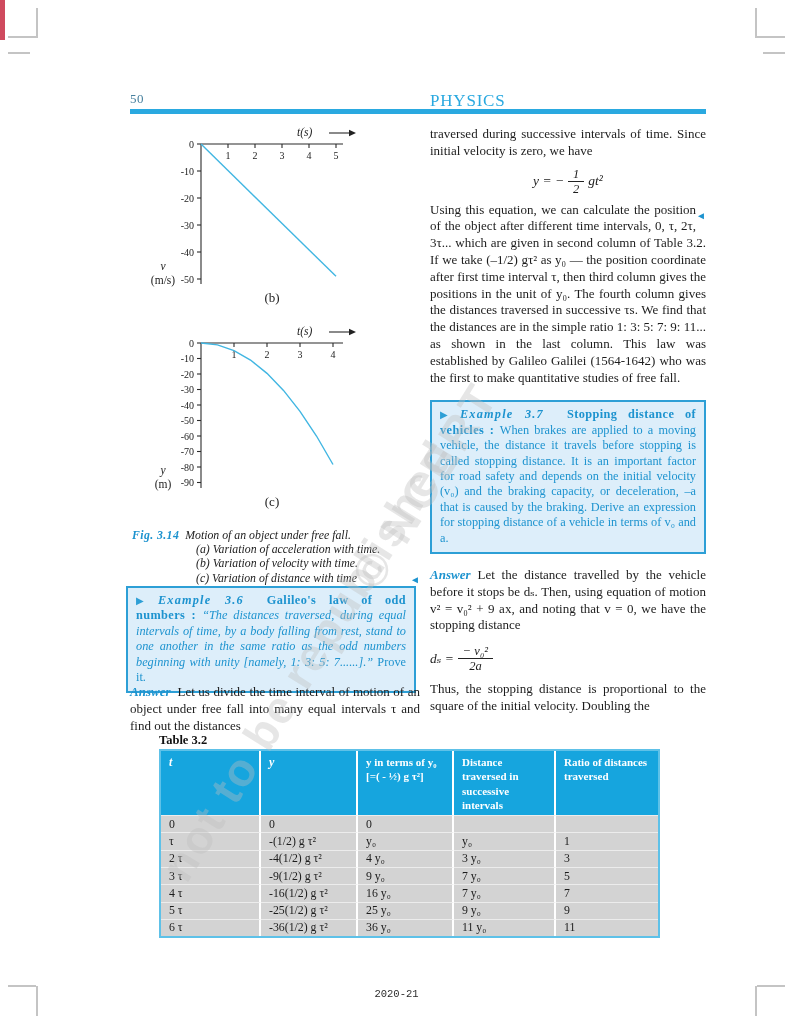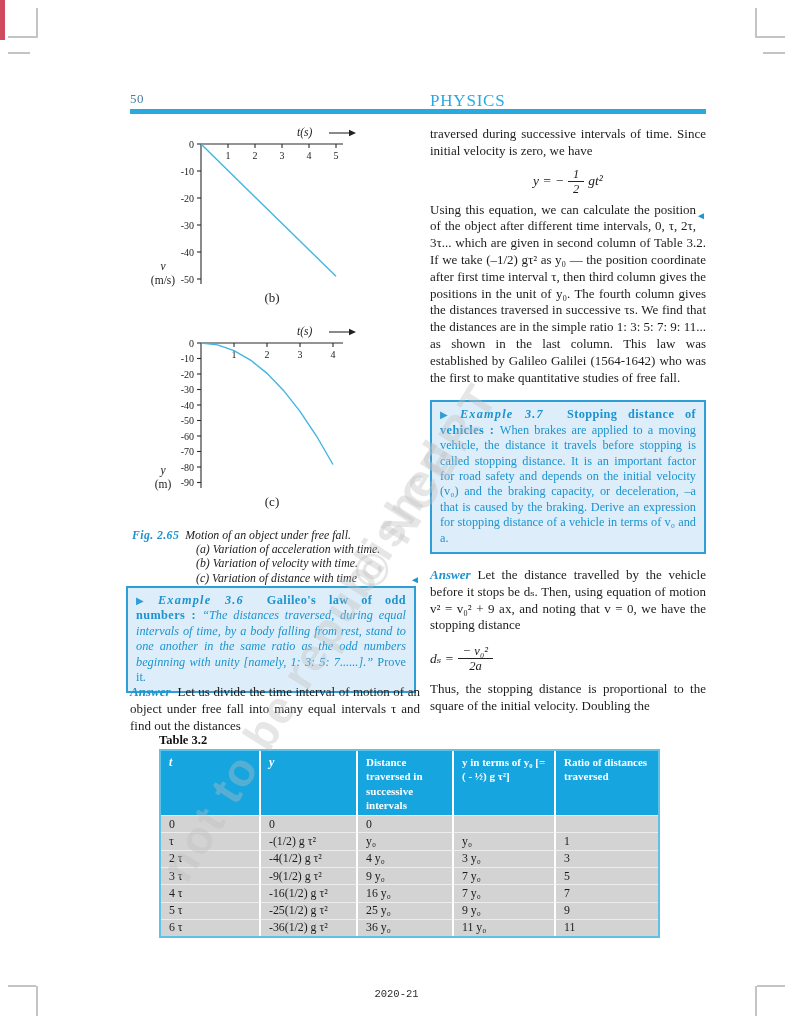--- a/index.html
+++ b/index.html
@@ -172,21 +172,21 @@
         <line x1="203" y1="14" x2="223" y2="14" class="ax"></line>
         <polygon points="223,10.8 230,14 223,17.2" fill="#222"></polygon>
         <text x="37" y="156" class="axlabel" text-anchor="middle">y</text>
         <text x="37" y="170" class="axlabel upright" text-anchor="middle">(m)</text>
         <text x="146" y="188" class="caption" text-anchor="middle">(c)</text>
       </svg>
   </div>
 
   <div class="figcap">
     <div>
-      <span class="figlabel">Fig. 2.65</span><span>Motion of an object under free fall.</span>
+      <span class="figlabel">Fig. 3.14</span><span>Motion of an object under free fall.</span>
     </div>
     <div class="li">(a) Variation of acceleration with time.</div>
     <div class="li">(b) Variation of velocity with time.</div>
     <div class="li">
       <span class="endmark">◄</span>
       <span>(c) Variation of distance with time</span>
     </div>
   </div>
 
   <div id="ex36wrap">
@@ -235,22 +235,22 @@
     </div>
 
     <p class="bodyp">Thus, the stopping distance is proportional to the square of the initial velocity. Doubling the</p>
   </div>
 
   <div class="tabletitle">Table 3.2</div>
   <div class="tableWrap">
     <div class="thead">
         <div class="th c0">t</div>
         <div class="th c1">y</div>
+        <div class="th c2">y in terms of y₀ [=( - ½) g τ²]</div>
         <div class="th c3">Distance traversed in successive intervals</div>
-        <div class="th c2">y in terms of y₀ [=( - ½) g τ²]</div>
         <div class="th c4">Ratio of distances traversed</div>
       </div>
     <div>
         <div class="trow">
           <div class="td c0">0</div>
           <div class="td c1">0</div>
           <div class="td c2">0</div>
           <div class="td c3"></div>
           <div class="td c4"></div>
         </div>

